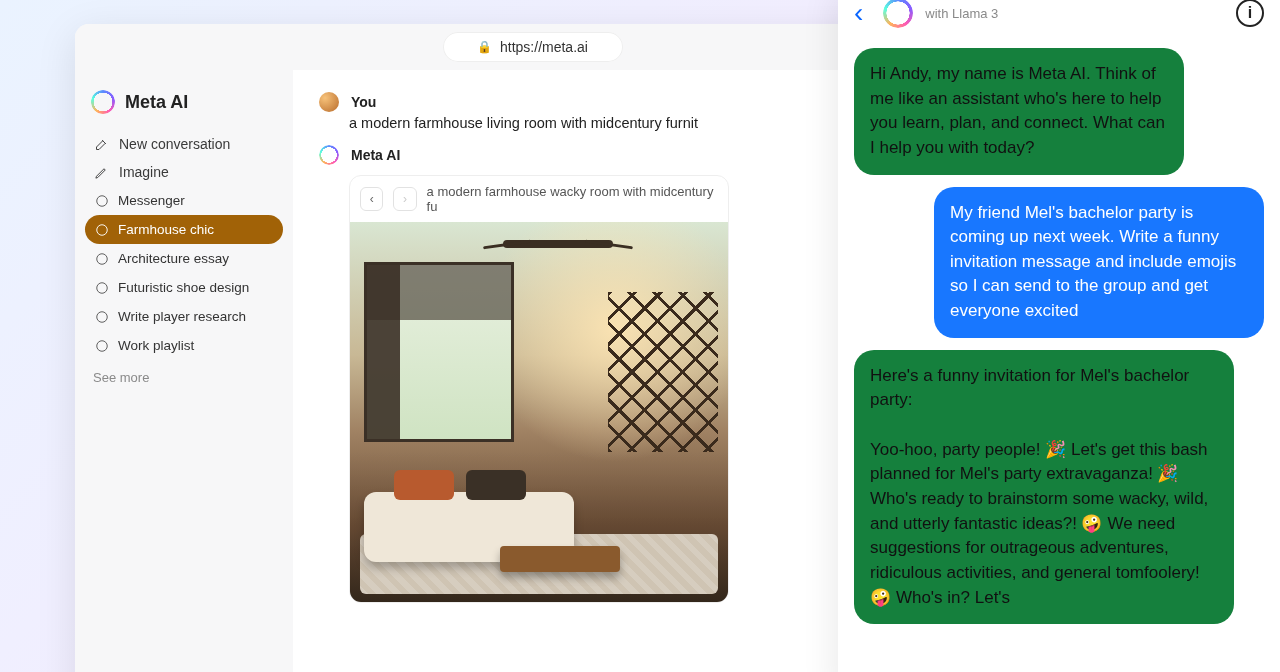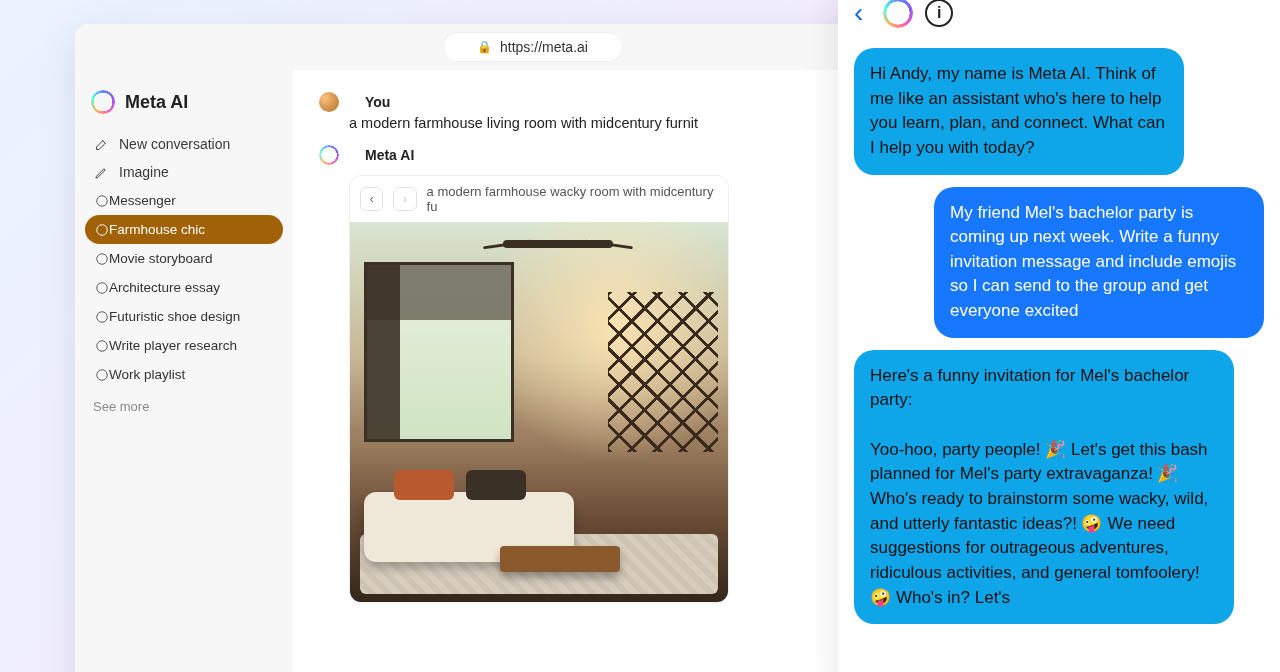--- a/index.html
+++ b/index.html
@@ -68,36 +68,36 @@
     cursor: pointer; border-radius: 8px;
   }
   .side-ic { width: 16px; height: 16px; display:inline-flex; align-items:center; justify-content:center; }
   .side-ic svg { width:15px; height:15px; stroke:#444; stroke-width:1.6; fill:none; }
 
   .side-section {
     font-size: 12px; font-weight: 600; color:#555;
     padding: 16px 8px 6px 8px;
   }
   .hist-item {
-    display: flex; align-items: center; 
+    display: flex; align-items: center; gap: 9px;
     padding: 7px 10px; font-size: 13.5px; color:#333;
     border-radius: 18px; cursor: pointer;
   }
   .hist-item.active { background: #a16207; color: #fff; }
   .hist-item.active .hist-ic svg { stroke:#fff; }
   .hist-ic { width:14px;height:14px; display:inline-flex; }
   .hist-ic svg { width:14px;height:14px; stroke:#555; stroke-width:1.6; fill:none; }
   .see-more { font-size:13px; color:#8a8a8a; padding:10px 8px; cursor:pointer; }
 
   
   .main {
     flex: 1; padding: 22px 26px; overflow:hidden;
   }
   .msg { margin-bottom: 14px; }
-  .msg-head { display:flex; align-items:center; gap:26px; margin-bottom:3px; }
+  .msg-head { display:flex; align-items:center; gap:12px; margin-bottom:3px; }
   .avatar-user {
     width:20px; height:20px; border-radius:50%;
     background: radial-gradient(circle at 30% 30%, #f7c27a, #b86b2a);
   }
   .avatar-ai {
     width:20px; height:20px; border-radius:50%;
     background: conic-gradient(#5b8bff,#8a5bff,#ff5bb3,#ffb35b,#5bffde,#5b8bff);
     -webkit-mask: radial-gradient(circle, transparent 55%, #000 56%);
             mask: radial-gradient(circle, transparent 55%, #000 56%);
   }
@@ -171,21 +171,21 @@
   .mob-title-wrap{flex:1;}
   .mob-sub{ font-size:13px; color:#8a8a8a; }
   .info-btn{ width:28px;height:28px;border:2px solid #222;border-radius:50%;
     display:flex;align-items:center;justify-content:center;font-weight:700;color:#222;cursor:pointer;}
 
   .chat-scroll{ flex:1; overflow:hidden; padding:10px 16px; display:flex; flex-direction:column; gap:12px;}
   .bubble{
     max-width: 330px; padding:14px 16px; border-radius:20px;
     font-size:17px; line-height:1.45;
   }
-  .bubble.ai{ background:#0ea5e9; color:#111; align-self:flex-start;}
+  .bubble.ai{ background:#15803d; color:#111; align-self:flex-start;}
   .bubble.me{ background:#1877ff; color:#fff; align-self:flex-end;}
   .bubble.long{ max-width:380px; }
 </style>
 </head>
 <body>
 
 <div class="browser">
   <div class="addr-bar">
     <div class="addr-pill">
       <span class="addr-lock">🔒</span>
@@ -228,28 +228,20 @@
           </span>
         <span>Messenger</span>
       </div>
       <div class="hist-item active">
         <span class="hist-ic">
             <svg viewBox="0 0 24 24">
               <circle cx="12" cy="12" r="9"></circle>
             </svg>
           </span>
         <span>Farmhouse chic</span>
-      </div>
-      <div class="hist-item">
-        <span class="hist-ic">
-            <svg viewBox="0 0 24 24">
-              <circle cx="12" cy="12" r="9"></circle>
-            </svg>
-          </span>
-        <span>Movie storyboard</span>
       </div>
       <div class="hist-item">
         <span class="hist-ic">
             <svg viewBox="0 0 24 24">
               <circle cx="12" cy="12" r="9"></circle>
             </svg>
           </span>
         <span>Architecture essay</span>
       </div>
       <div class="hist-item">
@@ -319,20 +311,23 @@
 
   </div>
 </div>
 
 <div class="mobile">
   <div class="mobile-header">
     <span class="back-chevron">
       <span>‹</span>
     </span>
     <span class="mob-avatar"></span>
+    <div class="mob-title-wrap">
+      <div class="mob-sub">with Llama 3</div>
+    </div>
     <span class="info-btn">
       <span>i</span>
     </span>
   </div>
 
   <div class="chat-scroll">
     <div class="bubble ai">Hi Andy, my name is Meta AI. Think of me like an assistant who's here to help you learn, plan, and connect. What can I help you with today?</div>
     <div class="bubble me">My friend Mel's bachelor party is coming up next week. Write a funny invitation message and include emojis so I can send to the group and get everyone excited</div>
     <div class="bubble ai long" style="white-space:pre-line;">Here's a funny invitation for Mel's bachelor party:
 

